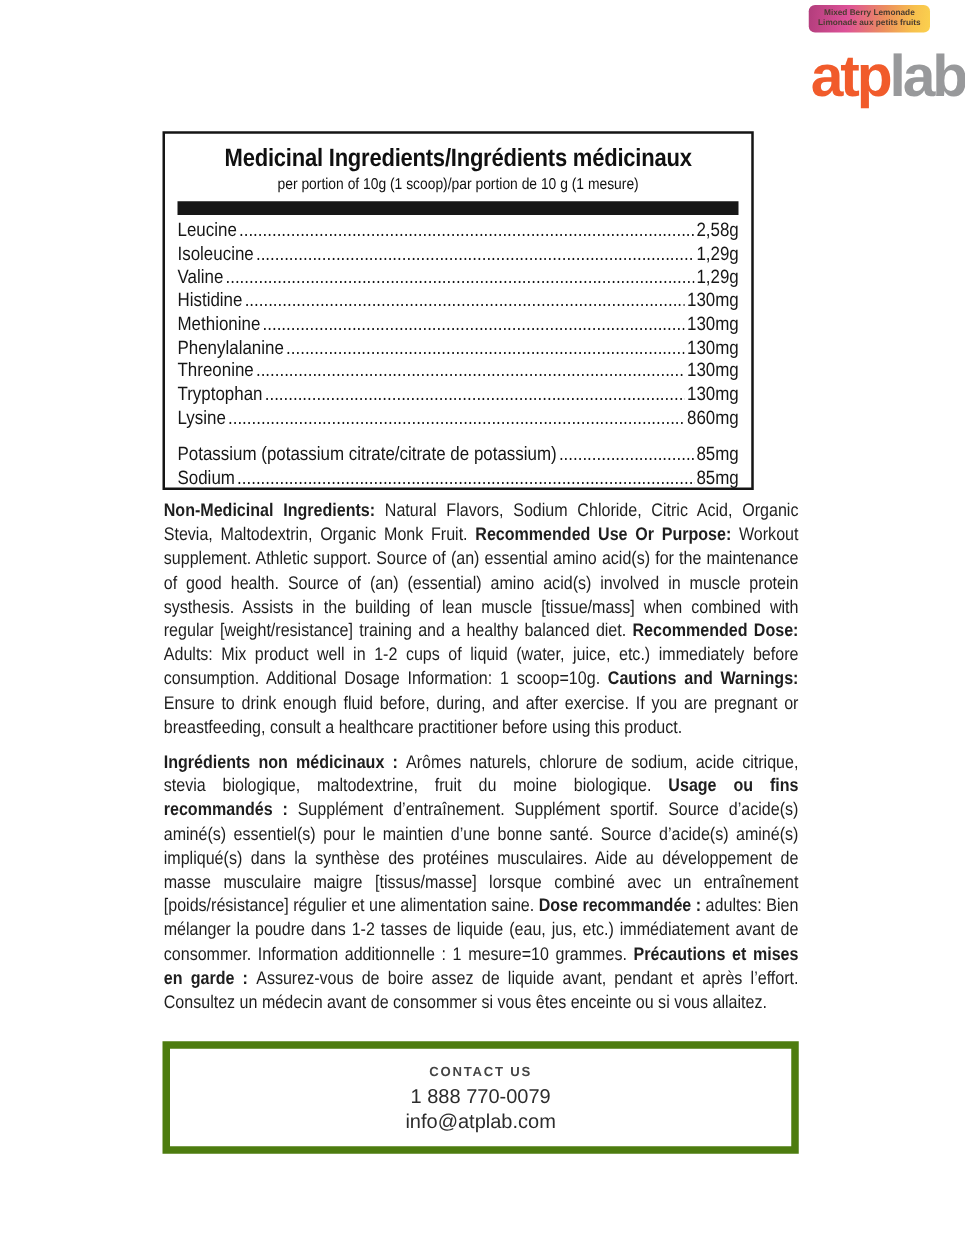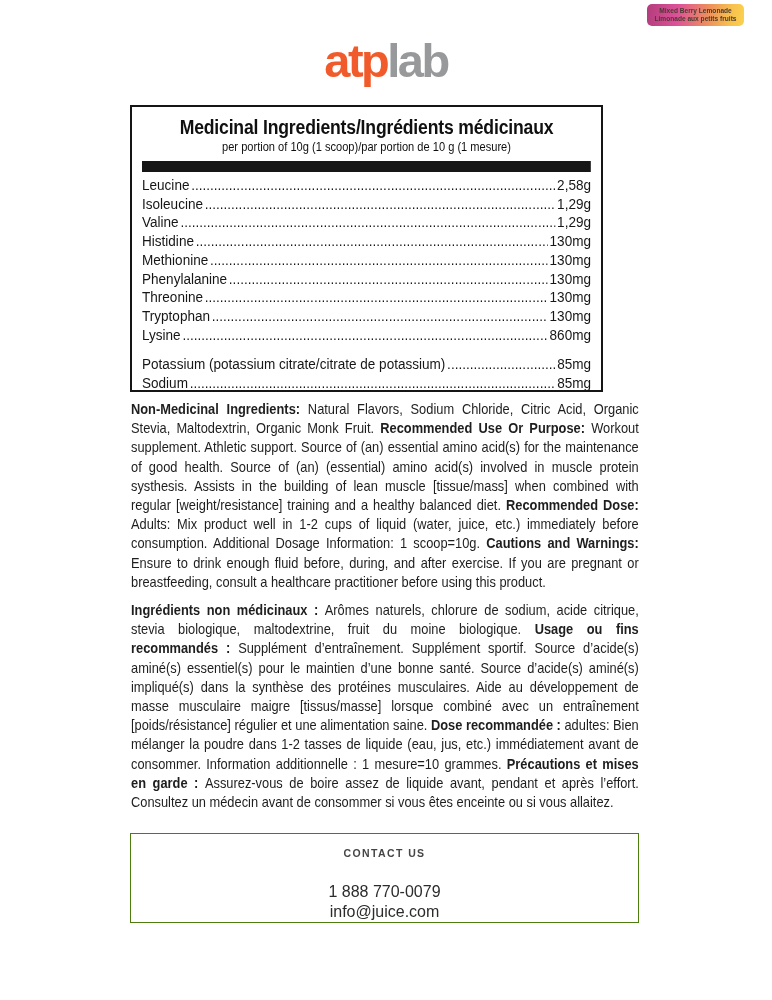--- a/index.html
+++ b/index.html
@@ -11,21 +11,21 @@
   
   .flavor-badge {
     position: absolute; top: 4px; left: 647px; width: 97px; box-sizing: border-box;
     border-radius: 5px; padding: 3px 2px; text-align: center;
     font-size: 6.6px; line-height: 7.8px; font-weight: bold; color: #4a3c30;
     background: linear-gradient(97deg, #b23d7c 0%, #dd5298 32%, #ec8e5e 62%, #f7c04d 85%, #fbd14e 100%);
   }
 
   
   .logo {
-    position: absolute; top: 37px; left: 0; width: 100%; text-align: center;
+    position: absolute; top: 37px; left: 0; width: 100%; text-align: right;
     font-size: 47px; font-weight: bold; letter-spacing: -2.5px; line-height: 1;
   }
   .logo-atp { color: #f15b2b; }
   .logo-lab { color: #98999b; }
 
   
   .condensed { transform: scaleX(0.88); transform-origin: 0 0; }
 
   
   .panel {
@@ -48,24 +48,24 @@
     position: absolute; left: 131px; margin: 0; width: 577px;
     font-size: 14.6px; line-height: 19.2px; text-align: justify; color: #1e1e1e;
   }
   .para b { font-weight: bold; }
   #para-en { top: 400px; }
   #para-fr { top: 601px; }
 
   
   .contact-box {
     position: absolute; left: 130px; top: 833px; width: 509px; height: 90px;
-    border: 1px solid #4d7c0f; box-sizing: border-box; text-align: center;
+    border: 6px solid #4d7c0f; box-sizing: border-box; text-align: center;
   }
   .contact-heading { margin-top: 13px; font-size: 10.5px; letter-spacing: 1.4px; color: #454545; font-weight: bold; }
-  .contact-phone { margin-top: 24px; font-size: 16px; color: #2c2c2c; }
+  .contact-phone { margin-top: 5px; font-size: 16px; color: #2c2c2c; }
   .contact-email { margin-top: 2px; font-size: 16px; color: #2c2c2c; }
 </style>
 </head>
 <body>
 
 <div class="page">
 
   <div class="flavor-badge">
     <div>Mixed Berry Lemonade</div>
     <div>Limonade aux petits fruits</div>
@@ -139,16 +139,16 @@
         </div>
     </div>
   </div>
 
   <p class="para condensed" id="para-en"><b>Non-Medicinal Ingredients: </b><span>Natural Flavors, Sodium Chloride, Citric Acid, Organic Stevia, Maltodextrin, Organic Monk Fruit. </span><b>Recommended Use Or Purpose: </b><span>Workout supplement. Athletic support. Source of (an) essential amino acid(s) for the maintenance of good health. Source of (an) (essential) amino acid(s) involved in muscle protein systhesis. Assists in the building of lean muscle [tissue/mass] when combined with regular [weight/resistance] training and a healthy balanced diet. </span><b>Recommended Dose: </b><span>Adults: Mix product well in 1-2 cups of liquid (water, juice, etc.) immediately before consumption. Additional Dosage Information: 1 scoop=10g. </span><b>Cautions and Warnings: </b><span>Ensure to drink enough fluid before, during, and after exercise. If you are pregnant or breastfeeding, consult a healthcare practitioner before using this product.</span></p>
   <p class="para condensed" id="para-fr"><b>Ingrédients non médicinaux : </b><span>Arômes naturels, chlorure de sodium, acide citrique, stevia biologique, maltodextrine, fruit du moine biologique. </span><b>Usage ou fins recommandés : </b><span>Supplément d’entraînement. Supplément sportif. Source d’acide(s) aminé(s) essentiel(s) pour le maintien d’une bonne santé. Source d’acide(s) aminé(s) impliqué(s) dans la synthèse des protéines musculaires. Aide au développement de masse musculaire maigre [tissus/masse] lorsque combiné avec un entraînement [poids/résistance] régulier et une alimentation saine. </span><b>Dose recommandée : </b><span>adultes: Bien mélanger la poudre dans 1-2 tasses de liquide (eau, jus, etc.) immédiatement avant de consommer. Information additionnelle : 1 mesure=10 grammes. </span><b>Précautions et mises en garde : </b><span>Assurez-vous de boire assez de liquide avant, pendant et après l’effort. Consultez un médecin avant de consommer si vous êtes enceinte ou si vous allaitez.</span></p>
 
   <div class="contact-box">
     <div class="contact-heading">CONTACT US</div>
     <div class="contact-phone">1 888 770-0079</div>
-    <div class="contact-email">info@juice.com</div>
+    <div class="contact-email">info@atplab.com</div>
   </div>
 
 </div>
 
 </body></html>

